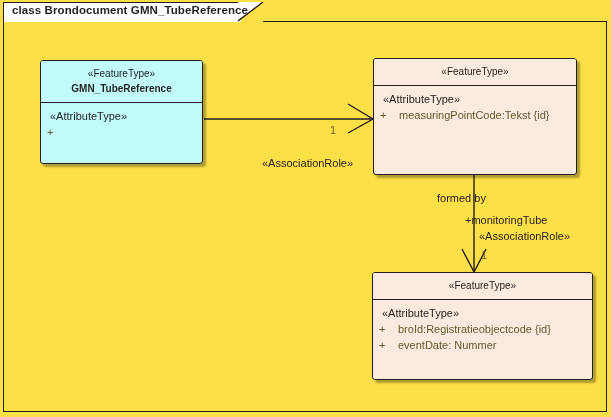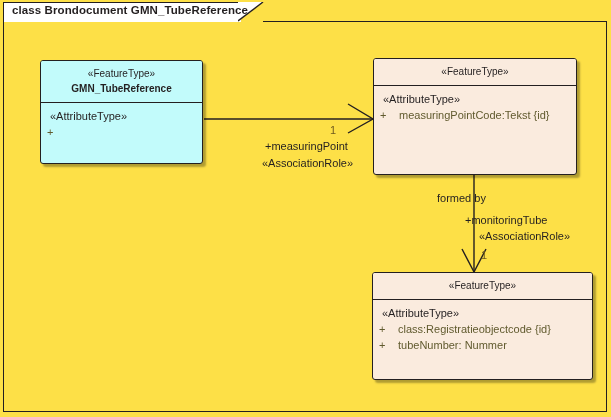--- a/index.html
+++ b/index.html
@@ -223,31 +223,30 @@
   </div>
 
   <div id="class-gwmt" class="uml-class peach">
     <div class="header">
       <div class="stereotype">«FeatureType»</div>
     </div>
     <div class="compartment">
       <div class="attr-stereotype">«AttributeType»</div>
       <div class="attr-row">
         <span class="vis">+</span>
-        <span class="attr-text">class:Registratieobjectcode {id}</span>
-      </div>
-      <div class="attr-row">
-        <span class="vis">+</span>
-        <span class="attr-text">tubeNumber: Nummer</span>
+        <span class="attr-text">broId:Registratieobjectcode {id}</span>
+      </div>
+      <div class="attr-row">
+        <span class="vis">+</span>
+        <span class="attr-text">eventDate: Nummer</span>
       </div>
     </div>
   </div>
 
   <div id="lbl-mult-1" class="conn-label mult">1</div>
-  <div id="lbl-measuringpoint" class="conn-label">+measuringPoint</div>
   <div id="lbl-assocrole-1" class="conn-label">«AssociationRole»</div>
 
   <div id="lbl-formedby" class="conn-label">formed by</div>
   <div id="lbl-monitoringtube" class="conn-label">+monitoringTube</div>
   <div id="lbl-assocrole-2" class="conn-label">«AssociationRole»</div>
   <div id="lbl-mult-2" class="conn-label mult">1</div>
 
 </div>
 
 </body></html>

